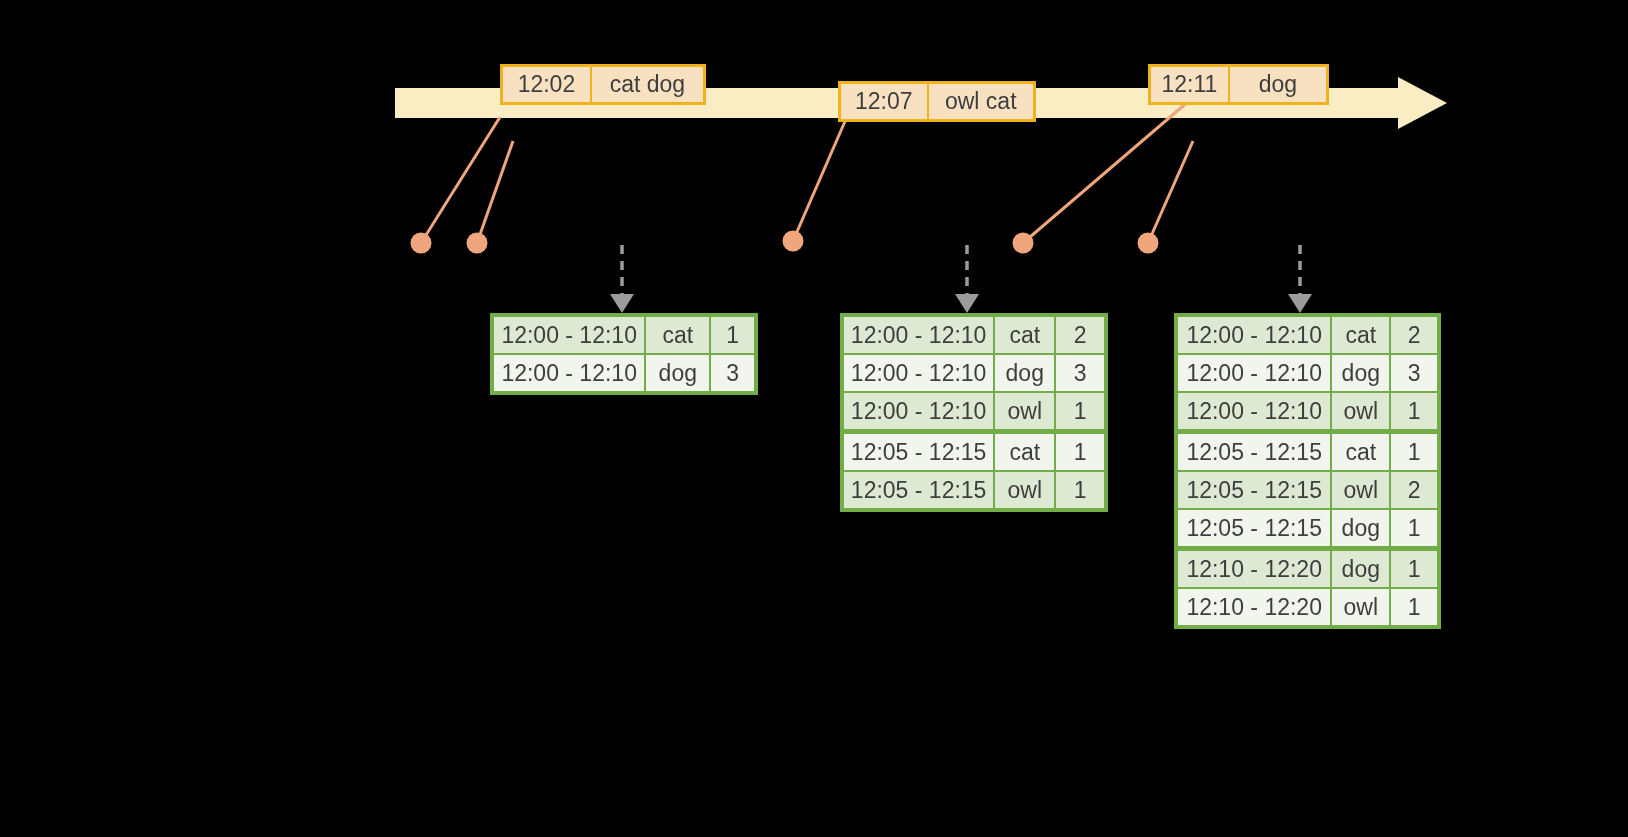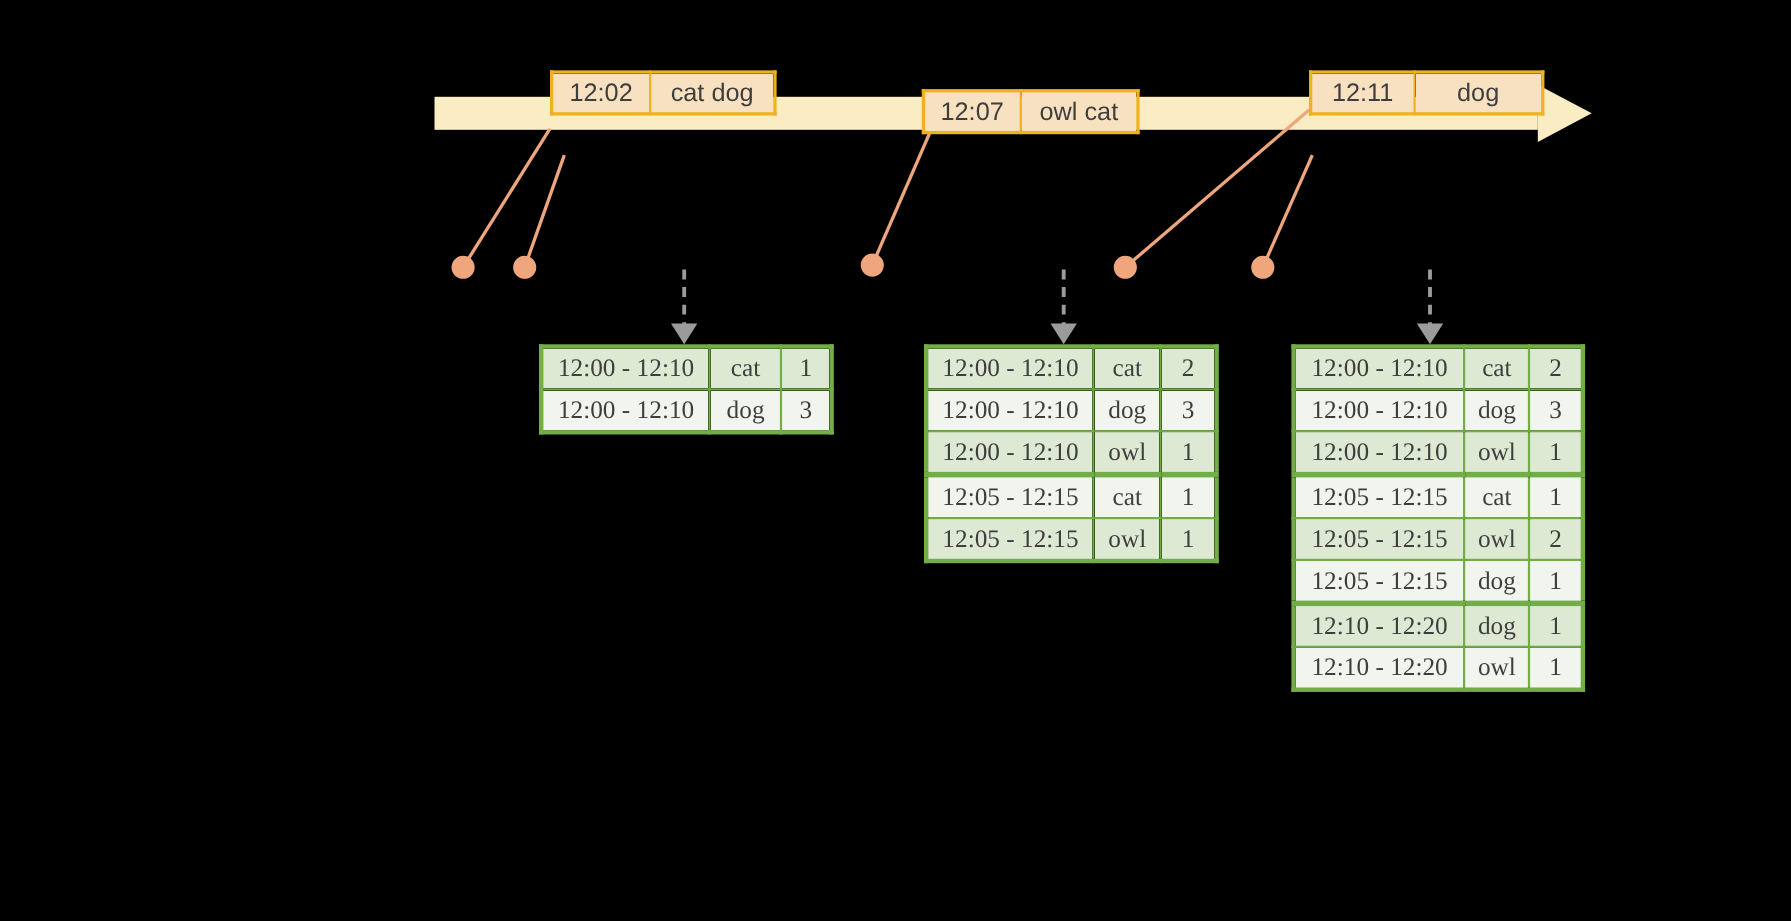--- a/index.html
+++ b/index.html
@@ -38,24 +38,24 @@
     overflow:hidden;
     white-space:nowrap;
   }
   
   .event-table{border:3px solid var(--c-event_table_border);}
   .event-table td{border:2px solid var(--c-event_table_border);height:35px;}
   .event-table tr.alt-a td{background:var(--c-event_row_peach);}
   .event-table tr.alt-b td{background:var(--c-event_row_cream);}
   #event-a{left:500px;top:64px;width:206px;}
   #event-b{left:838px;top:81px;width:172px;}
-  #event-c{left:1190px;top:64px;width:214px;}
+  #event-c{left:1148px;top:64px;width:181px;}
   
   .result-table{border:4px solid var(--c-result_table_border);}
-  .result-table td{border:2px solid var(--c-result_table_border);height:36px;font-family:Liberation Serif, serif;}
+  .result-table td{border:2px solid var(--c-result_table_border);height:36px;}
   .result-table tr.alt-a td{background:var(--c-result_row_dark);}
   .result-table tr.alt-b td{background:var(--c-result_row_light);}
   .result-table tr.group-start td{border-top:5px solid var(--c-result_table_border);}
   #result-1{left:490px;top:313px;width:268px;}
   #result-2{left:840px;top:313px;width:268px;}
   #result-3{left:1174px;top:313px;width:267px;}
 </style>
 </head>
 <body>
 

